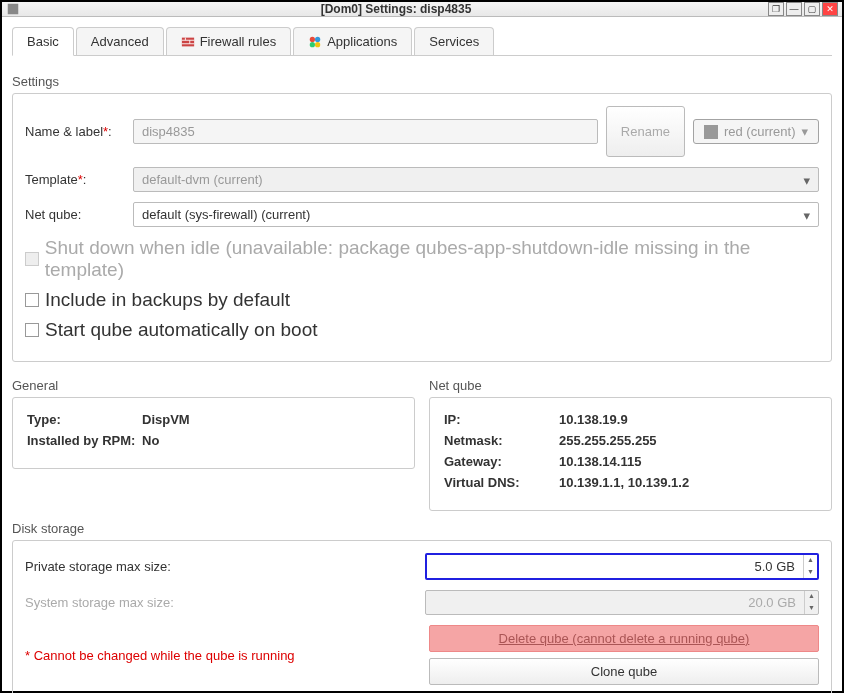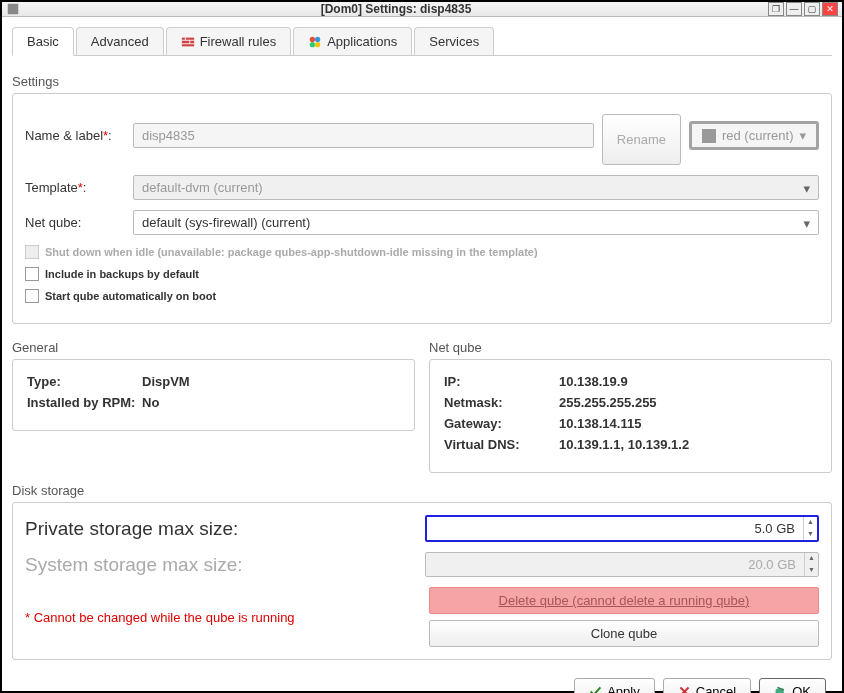--- a/index.html
+++ b/index.html
@@ -29,41 +29,41 @@
     .form-label { width: 100px; font-size: 13px; }
     .req { color: #d00; }
     
     .text-input { flex: 1; padding: 4px 8px; border: 1px solid #bbb; border-radius: 2px; font-size: 13px; background: #fff; }
     .text-input:disabled { background: #f5f5f5; color: #999; }
     
     .dropdown { flex: 1; padding: 4px 8px; border: 1px solid #bbb; border-radius: 2px; font-size: 13px; background: #fff; position: relative; }
     .dropdown.disabled { background: #f0f0f0; color: #999; }
     .dropdown::after { content: "▾"; position: absolute; right: 8px; top: 5px; color: #666; }
     
-    .btn { padding: 17px 14px; border: 1px solid #bbb; border-radius: 3px; background: linear-gradient(#fff, #eee); font-size: 13px; cursor: pointer; display: inline-flex; align-items: center; gap: 4px; margin-top: 8px; }
+    .btn { padding: 17px 14px; border: 1px solid #bbb; border-radius: 3px; background: linear-gradient(#fff, #eee); font-size: 13px; cursor: pointer; display: inline-flex; align-items: center; gap: 4px; }
     .btn:disabled, .btn.disabled { color: #aaa; cursor: default; }
     
-    .color-btn { padding: 4px 10px; border: 3px solid #a3a3a3; border-radius: 3px; background: #f5f5f5; color: #999; display: flex; align-items: center; gap: 6px; }
+    .color-btn { padding: 4px 10px; border: 1px solid #a3a3a3; border-radius: 3px; background: #f5f5f5; color: #999; display: flex; align-items: center; gap: 6px; }
     .color-cube { width: 14px; height: 14px; background: #999; }
     
-    .checkbox-row { display: flex; align-items: center; gap: 6px; margin-bottom: 8px; font-size: 11px; font-weight: bold; }
+    .checkbox-row { display: flex; align-items: center; gap: 6px; margin-bottom: 8px; font-size: 19px; }
     .checkbox-row.disabled { color: #aaa; }
     .chk { width: 14px; height: 14px; border: 1px solid #999; }
     .chk.disabled { background: #eee; border-color: #ccc; }
     
     .two-col { display: flex; gap: 14px; }
     .col { flex: 1; }
     
     .info-box { border: 1px solid #ccc; border-radius: 3px; padding: 14px; }
     .info-row { display: flex; margin-bottom: 6px; font-size: 13px; font-weight: bold; }
     .info-key { width: 115px; }
     .info-val { flex: 1; }
     
     .storage-row { display: flex; align-items: center; margin-bottom: 10px; }
-    .storage-label { width: 400px; font-size: 19px; }
+    .storage-label { width: 400px; font-size: 13px; }
     .storage-label.disabled { color: #aaa; }
     .spin-input { flex: 1; display: flex; border: 1px solid #bbb; border-radius: 2px; }
     .spin-input.highlight { border: 2.5px solid #2020e0; }
     .spin-input.disabled { color: #aaa; background: #f0f0f0; }
     .spin-val { flex: 1; text-align: right; padding: 4px 8px; font-size: 13px; }
     .spin-btns { width: 14px; display: flex; flex-direction: column; border-left: 1px solid #ccc; }
     .spin-up, .spin-down { flex: 1; font-size: 7px; text-align: center; line-height: 10px; color: #666; cursor: pointer; }
     
     .warn-text { color: #d00; font-size: 13px; }
     

